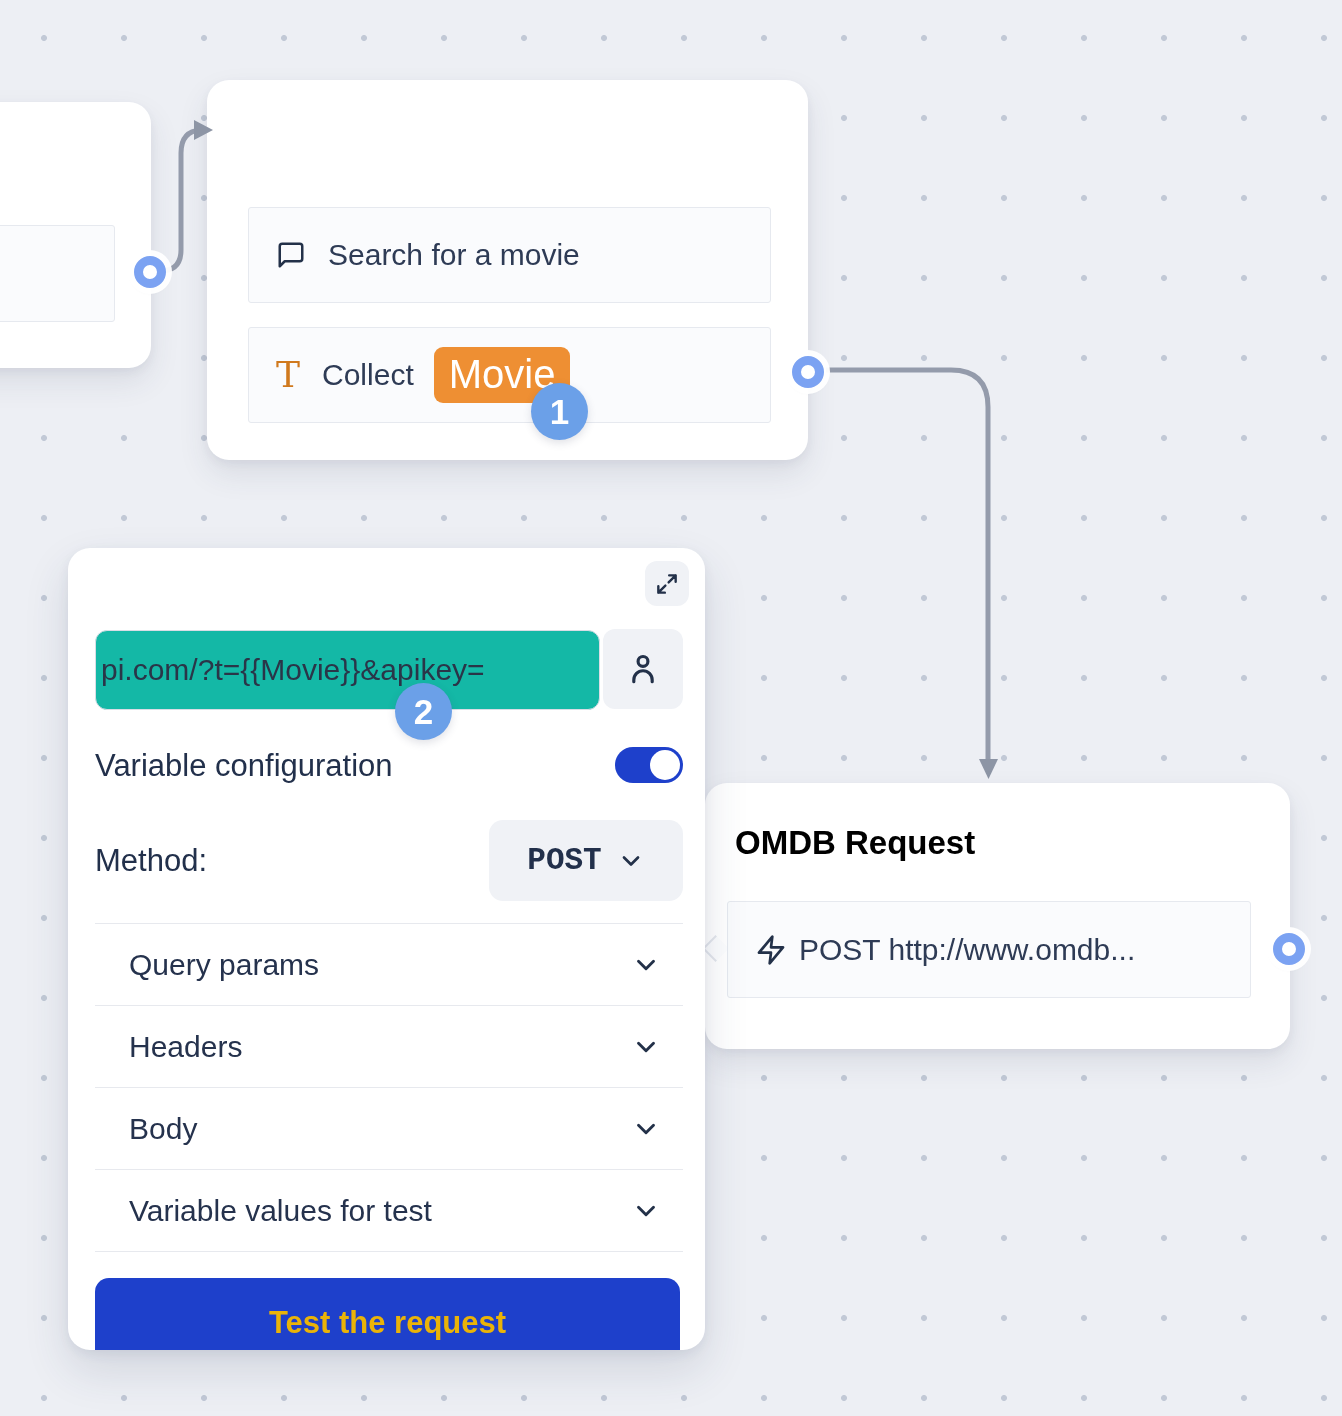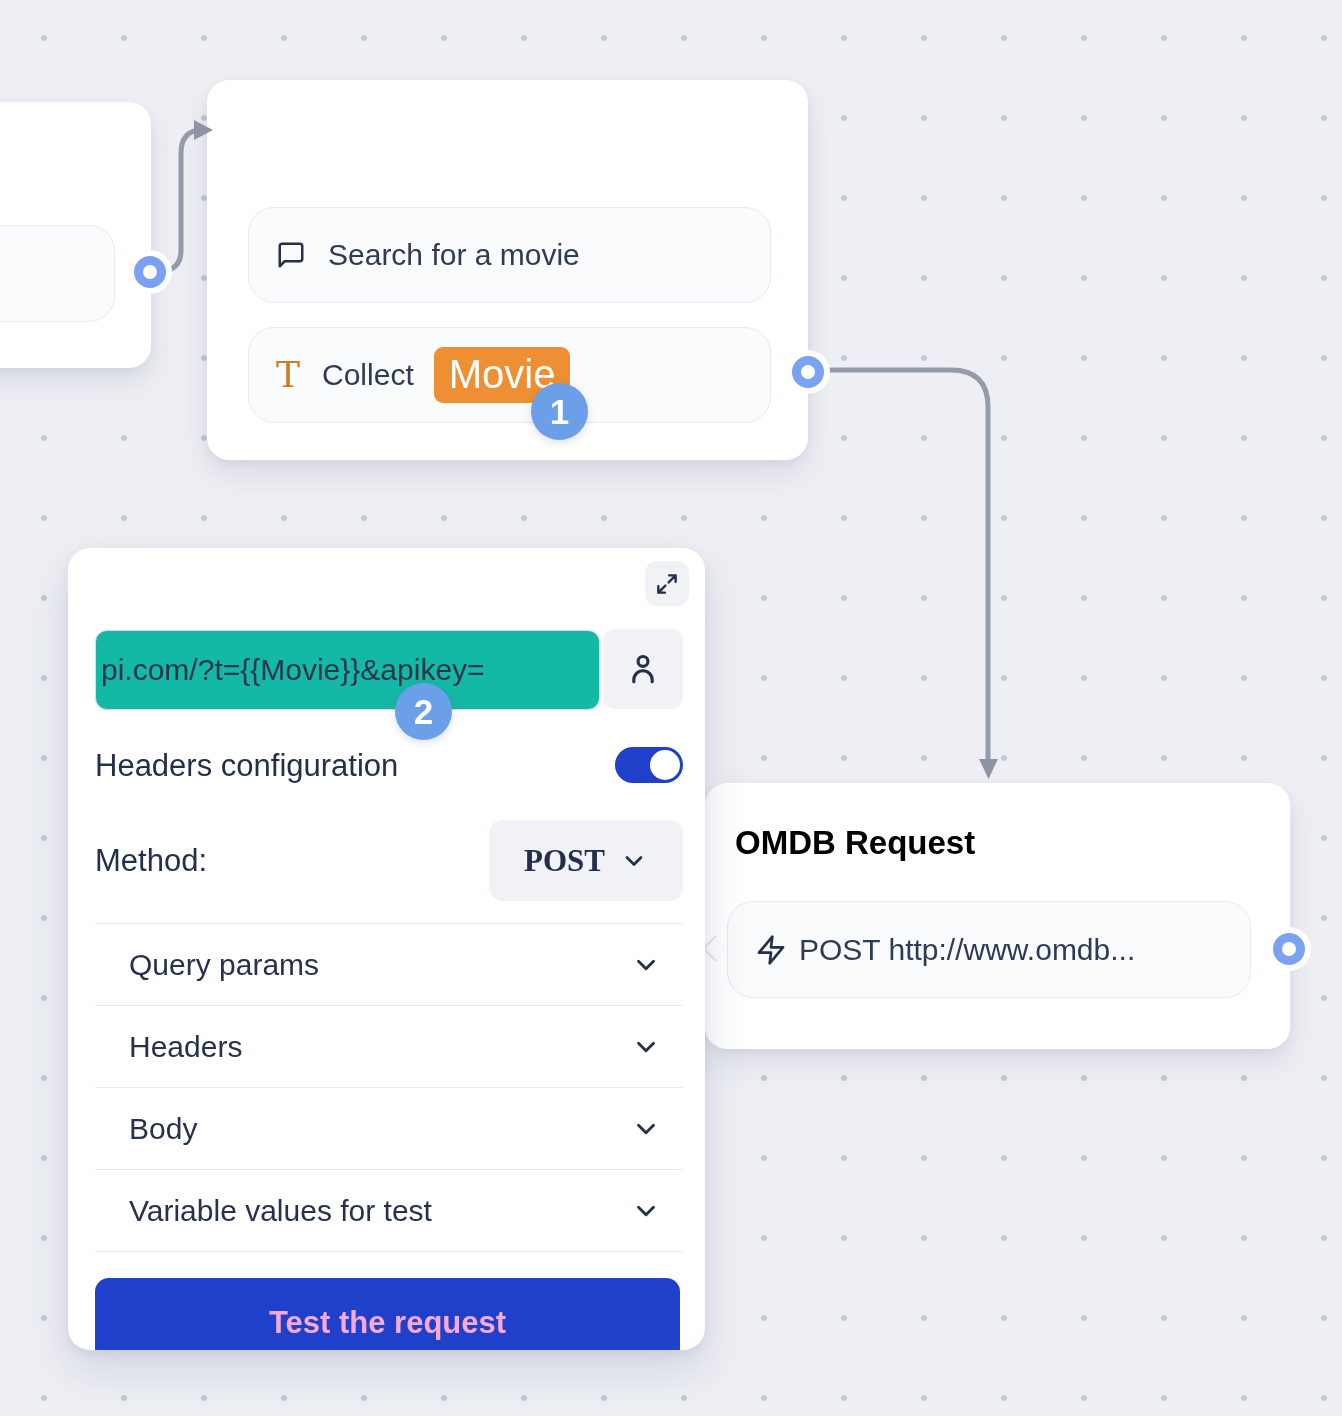--- a/index.html
+++ b/index.html
@@ -11,21 +11,21 @@
     background-size:80px 80px;
     background-position:4px -2px;
     color:#26334e;
   }
   .card{
     position:absolute;background:#ffffff;border-radius:22px;
     box-shadow:0 14px 30px rgba(45,55,90,.10),0 4px 10px rgba(45,55,90,.06);
   }
   .node-item{
     position:absolute;display:flex;align-items:center;gap:22px;
-    background:#fafbfd;border:1.5px solid #e6e9ef;border-radius:26px;
+    background:#fafbfd;border:1.5px solid #e6e9ef;border-radius:3px;
     padding:0 0 0 27px;box-sizing:border-box;
   }
   .node-item .label{font-size:30px;color:#2e3b55;white-space:nowrap;}
   .node-title{position:absolute;font-size:34px;font-weight:700;color:#000000;white-space:nowrap;}
   .port{
     position:absolute;width:32px;height:32px;box-sizing:border-box;border-radius:50%;
     background:#fff;border:9px solid #7ba2f2;
     box-shadow:0 0 0 6px rgba(255,255,255,.95),0 2px 6px rgba(45,55,90,.12);
     z-index:6;
   }
@@ -54,33 +54,33 @@
   }
   .panel-label{position:absolute;font-size:31px;color:#22304b;white-space:nowrap;}
   #toggle{
     position:absolute;left:547px;top:199px;width:68px;height:36px;border-radius:18px;
     background:#1e40cb;cursor:pointer;
   }
   #toggle .knob{position:absolute;right:3px;top:3px;width:30px;height:30px;border-radius:50%;background:#fff;}
   #method-select{
     position:absolute;left:421px;top:272px;width:194px;height:81px;border-radius:14px;
     background:#f0f2f6;display:flex;align-items:center;justify-content:center;gap:15px;
-    cursor:pointer;border:none;font-family:Liberation Serif, serif;
+    cursor:pointer;border:none;font-family:Liberation Mono, monospace;
   }
   #method-select .value{font-size:31px;font-weight:700;color:#22304b;}
   #sections{position:absolute;left:27px;top:375px;width:588px;}
   .section-row{
     height:81px;display:flex;align-items:center;justify-content:space-between;
     border-bottom:1.5px solid #e7e9ee;padding:0 22px 0 34px;cursor:pointer;
   }
   .section-row:first-child{border-top:1.5px solid #e7e9ee;}
   .section-row .label{font-size:30px;color:#25324d;}
   #test-button{
     position:absolute;left:27px;top:730px;width:585px;height:90px;border-radius:14px;
-    background:#1e40cb;color:#f9a8d4;font-size:31px;font-weight:700;border:none;cursor:pointer;
+    background:#1e40cb;color:#eab308;font-size:31px;font-weight:700;border:none;cursor:pointer;
     font-family:inherit;
   }
   #omdb-card{z-index:2;}
   .caret-notch{
     position:absolute;left:1px;top:156px;width:17px;height:17px;background:#fcfdfe;
     border-left:2px solid #e3e6ec;border-bottom:2px solid #e3e6ec;transform:rotate(45deg);
   }
   #connectors{position:absolute;left:0;top:0;z-index:1;}
   .z2{z-index:2;}
 </style>
@@ -138,21 +138,21 @@
 
   <input id="url-input" value="pi.com/?t={{Movie}}&amp;apikey=" style="">
 
   <button class="icon-btn" style="left:535px;top:81px;width:80px;height:80px;">
     <svg class="stroke-icon" width="38" height="38" viewBox="0 0 24 24" stroke-width="2">
       <circle cx="12" cy="7.2" r="3.1"></circle>
       <path d="M6.2 20 v-1.1 a5.8 5.8 0 0 1 11.6 0 V20"></path>
     </svg>
   </button>
 
-  <div class="panel-label" style="left:27px;top:200px;">Headers configuration</div>
+  <div class="panel-label" style="left:27px;top:200px;">Variable configuration</div>
   <div id="toggle">
       <div class="knob"></div>
     </div>
 
   <div class="panel-label" style="left:27px;top:295px;">Method:</div>
   <button id="method-select">
     <span class="value">POST</span>
     <svg class="stroke-icon" width="28" height="28" viewBox="0 0 24 24" stroke-width="2.3">
         <path d="M6 9 l6 6 6 -6"></path>
       </svg>

